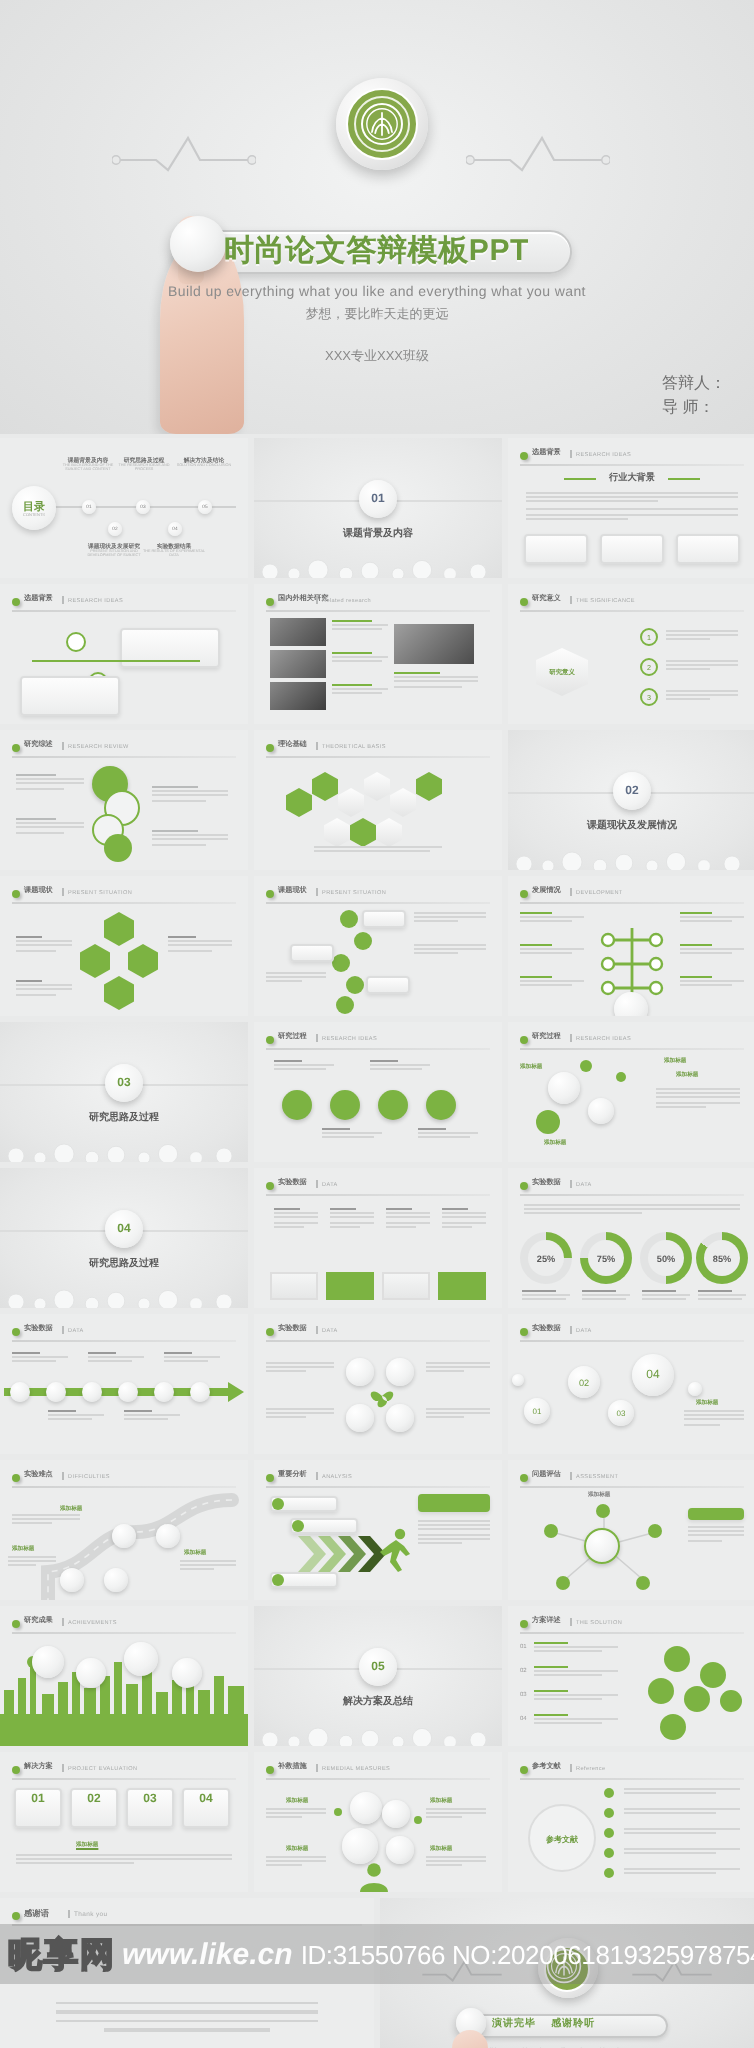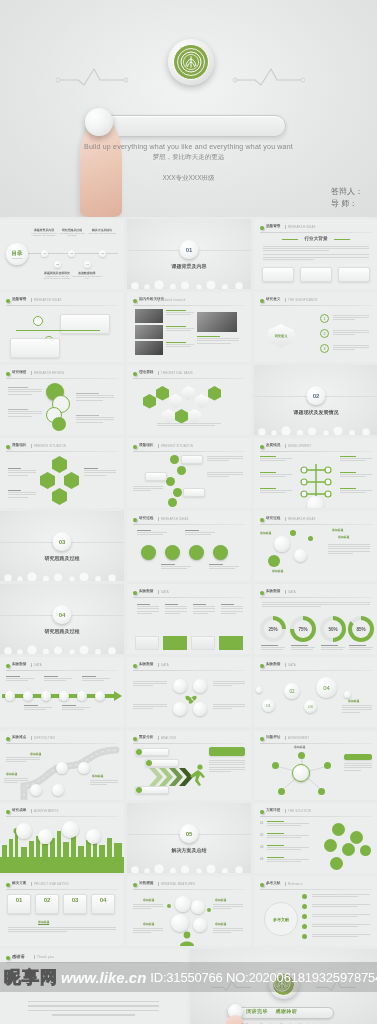--- a/index.html
+++ b/index.html
@@ -256,20 +256,21 @@
     <svg width="72" height="20" viewBox="0 0 72 20">
       <polyline points="2,14 16,14 22,14 28,19 38,3 44,14 70,14" fill="none" stroke="#c9cacb" stroke-width="1.1"></polyline>
       <circle cx="2" cy="14" r="2.1" fill="#e8e9e9" stroke="#c9cacb" stroke-width=".7"></circle>
       <circle cx="70" cy="14" r="2.1" fill="#e8e9e9" stroke="#c9cacb" stroke-width=".7"></circle>
     </svg>
   </div>
 
   <div class="hero-titlebar"></div>
   <div class="hand"></div>
   <div class="hero-ball"></div>
+  <div class="hero-title">时尚论文答辩模板PPT</div>
   <div class="hero-sub-en">Build up everything  what you like and everything  what you want</div>
   <div class="hero-sub-cn">梦想，要比昨天走的更远</div>
   <div class="hero-major">XXX专业XXX班级</div>
   <div class="hero-meta">
     <div>答辩人：</div>
     <div>导  师：</div>
   </div>
 </div>
 
 <div class="grid">

